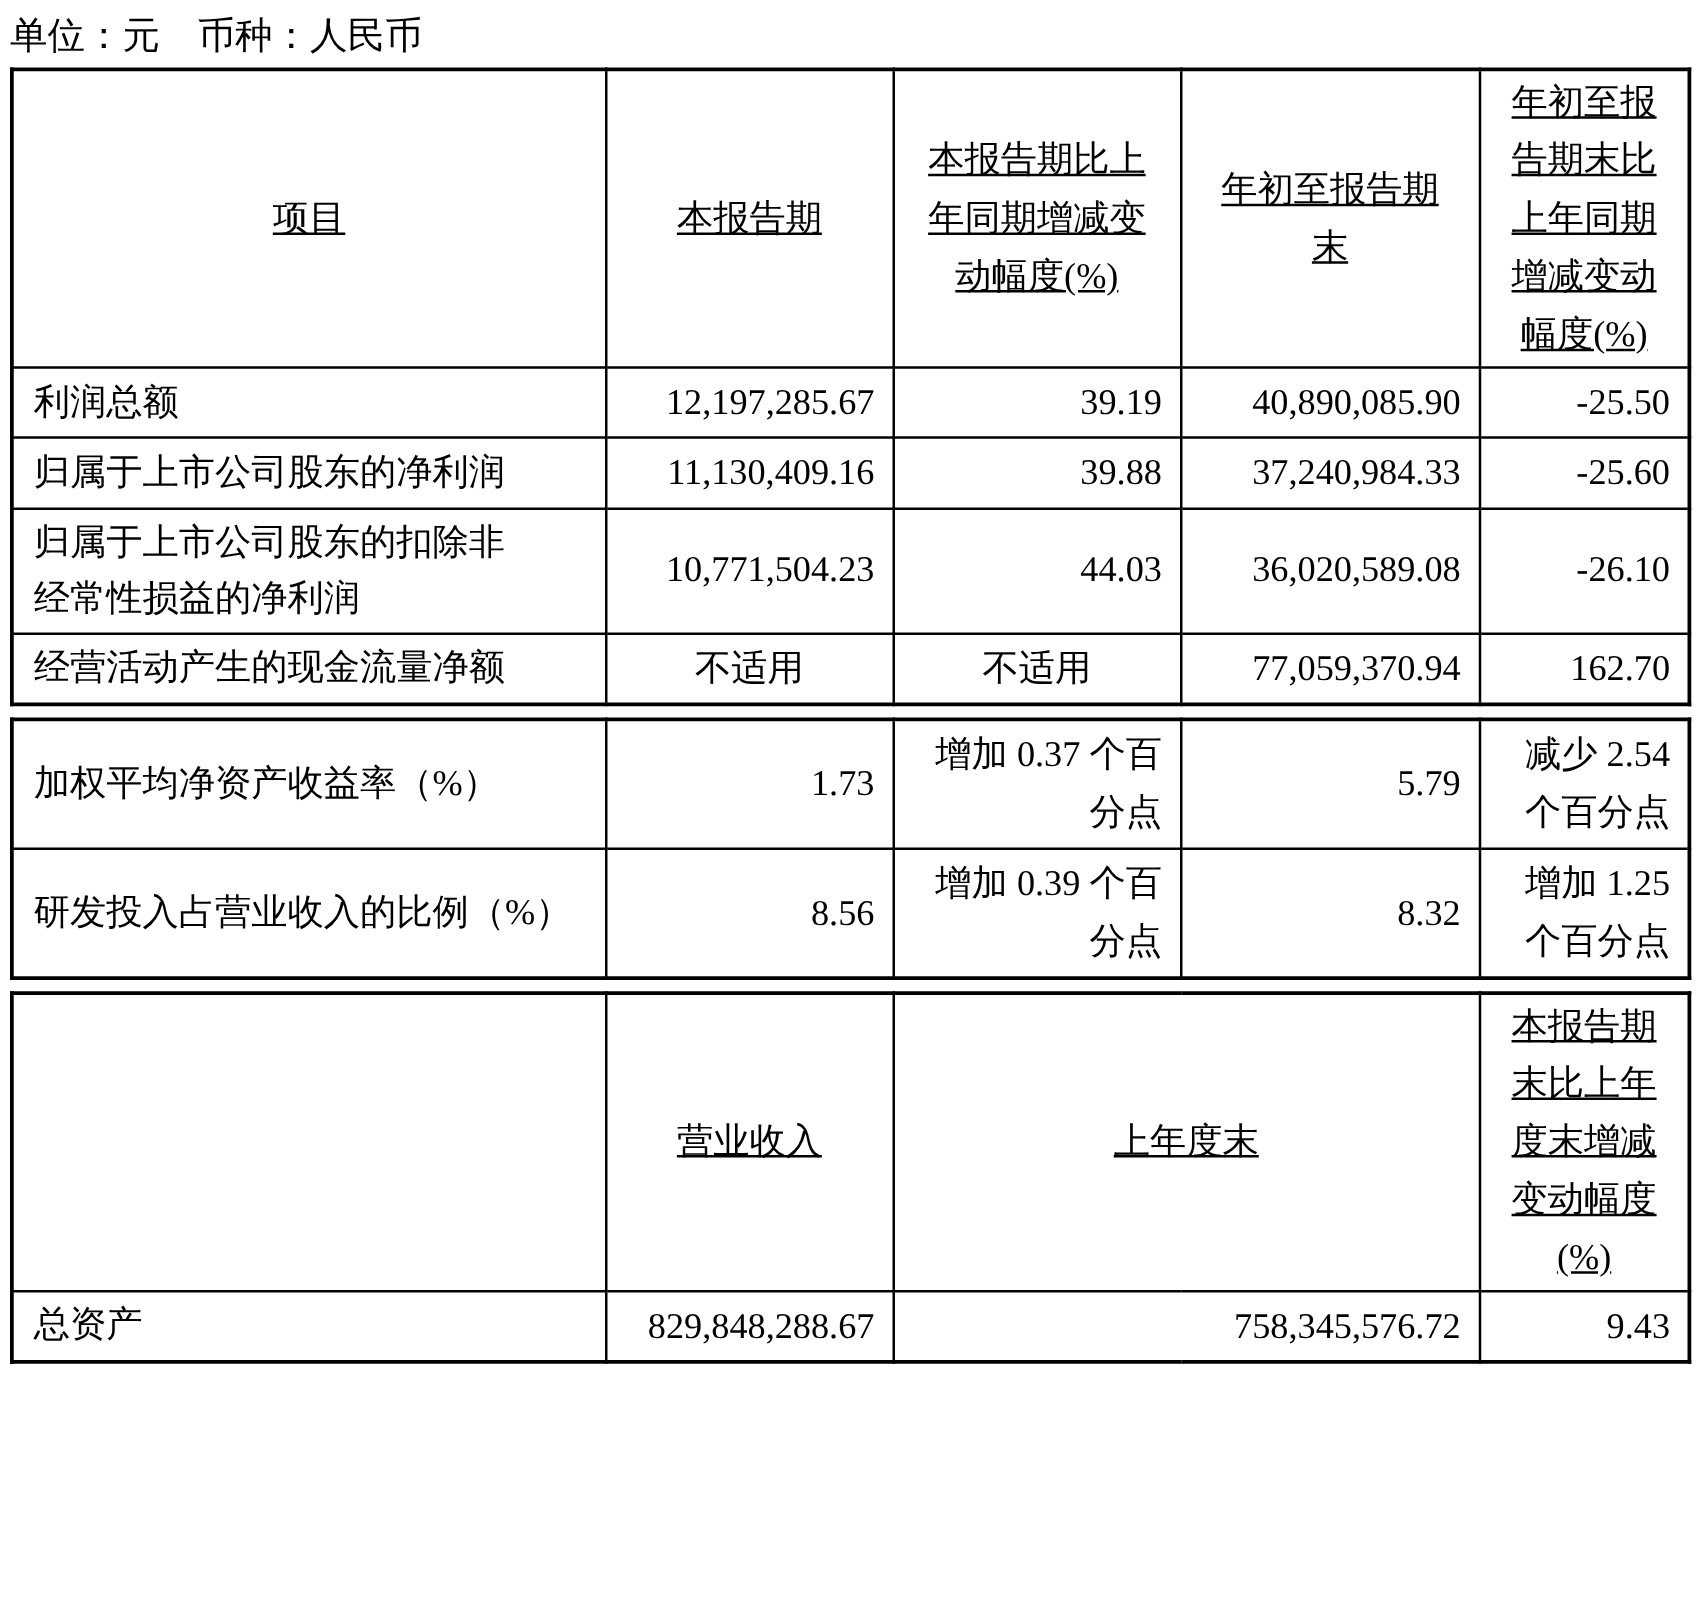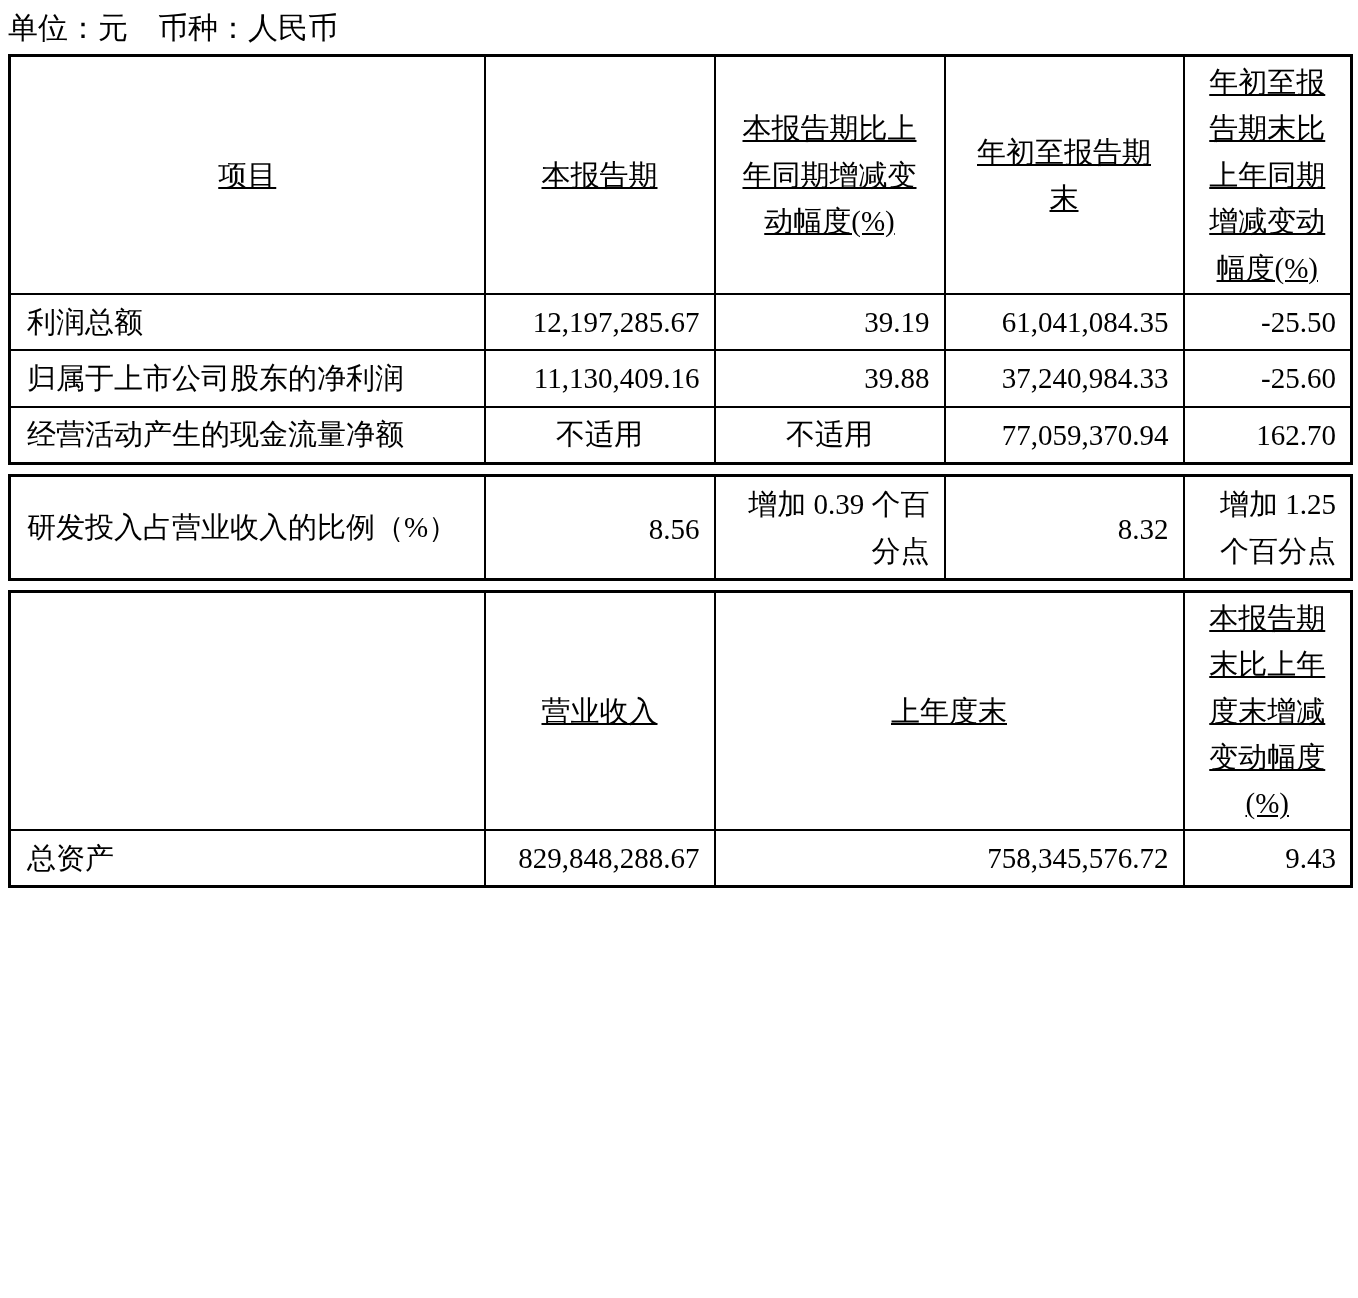--- a/index.html
+++ b/index.html
@@ -97,49 +97,66 @@
         <td class="hdr">年初至报
 告期末比
 上年同期
 增减变动
 幅度(%)</td>
       </tr>
       <tr class="rh-s">
         <td class="lbl">利润总额</td>
         <td class="num">12,197,285.67</td>
         <td class="num">39.19</td>
-        <td class="num">61,041,084.35</td>
+        <td class="num">40,890,085.90</td>
         <td class="num">-25.50</td>
       </tr>
       <tr class="rh-s">
         <td class="lbl">归属于上市公司股东的净利润</td>
         <td class="num">11,130,409.16</td>
         <td class="num">39.88</td>
         <td class="num">37,240,984.33</td>
         <td class="num">-25.60</td>
+      </tr>
+      <tr class="rh-m">
+        <td class="lbl">归属于上市公司股东的扣除非
+经常性损益的净利润</td>
+        <td class="num">10,771,504.23</td>
+        <td class="num">44.03</td>
+        <td class="num">36,020,589.08</td>
+        <td class="num">-26.10</td>
       </tr>
       <tr class="rh-s">
         <td class="lbl">经营活动产生的现金流量净额</td>
         <td class="cc">不适用</td>
         <td class="cc">不适用</td>
         <td class="num">77,059,370.94</td>
         <td class="num">162.70</td>
       </tr>
     </tbody>
   </table>
 
   <table class="fin">
     <colgroup>
       <col style="width:475px">
         <col style="width:230px">
         <col style="width:230px">
         <col style="width:239px">
         <col style="width:168px">
     </colgroup>
     <tbody>
+      <tr class="rh-m">
+        <td class="lbl">加权平均净资产收益率（%）</td>
+        <td class="num">1.73</td>
+        <td class="num">增加 0.37 个百
+分点</td>
+        <td class="num">5.79</td>
+        <td class="num">减少 2.54
+个百分点</td>
+      </tr>
       <tr class="rh-x">
         <td class="lbl">研发投入占营业收入的比例（%）</td>
         <td class="num top">8.56</td>
         <td class="num">增加 0.39 个百
 分点</td>
         <td class="num top">8.32</td>
         <td class="num">增加 1.25
 个百分点</td>
       </tr>
     </tbody>

